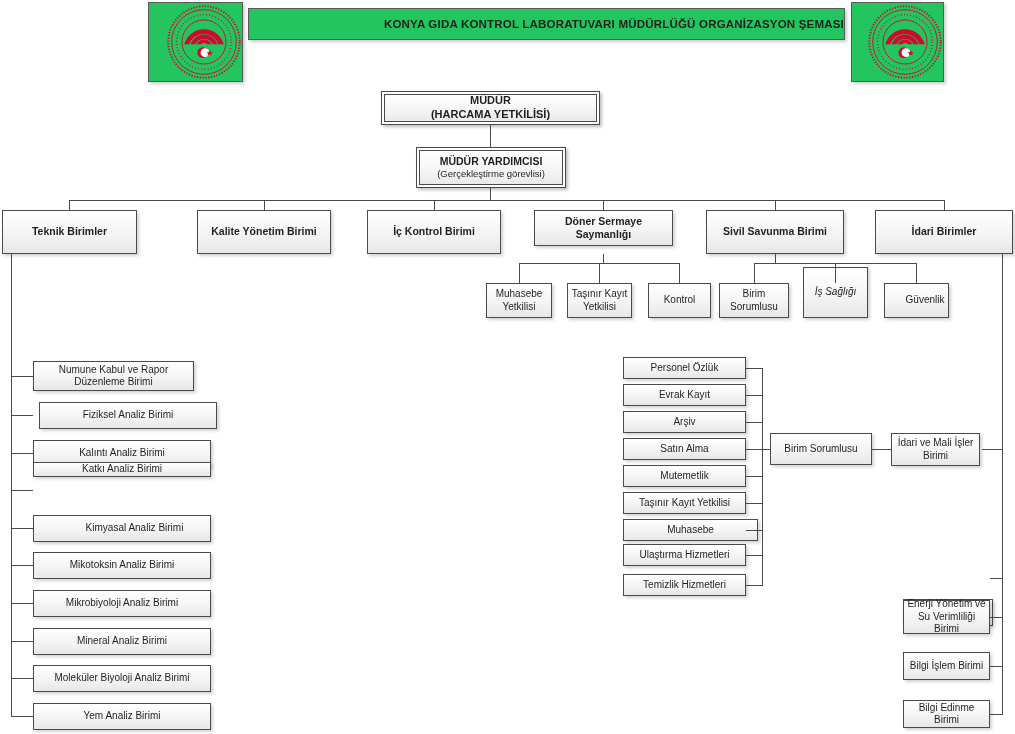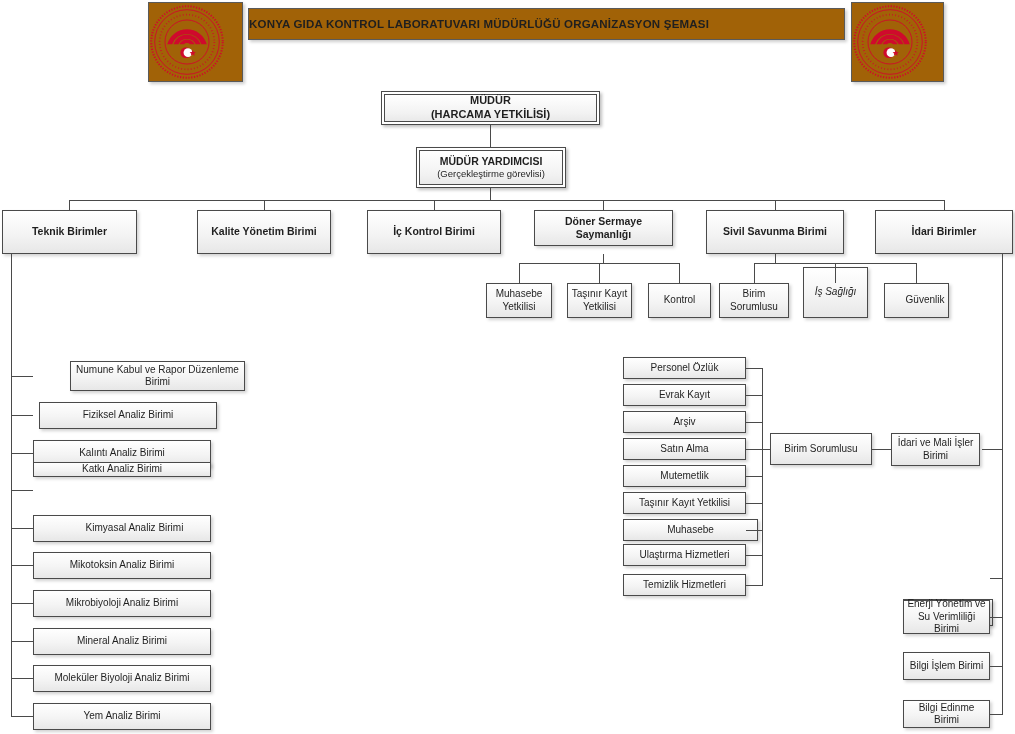--- a/index.html
+++ b/index.html
@@ -20,23 +20,23 @@
   .sz10{font-size:10px;}
   .double{padding:2px;background:#fff;box-shadow:2px 2px 3px rgba(0,0,0,.25);}
   .double .inner{
     box-sizing:border-box;border:1px solid #4a4a4a;width:100%;height:100%;
     display:flex;flex-direction:column;align-items:center;justify-content:center;
     background:linear-gradient(180deg,#ffffff 0%,#f2f2f2 70%,#e9e9e9 100%);
   }
   .sub{font-weight:normal;font-size:9.5px;}
   .cl{position:absolute;background:#4a4a4a;}
   .hdrbox{
-    position:absolute;box-sizing:border-box;border:1px solid #5a5a5a;background:#a16207;
+    position:absolute;box-sizing:border-box;border:1px solid #5a5a5a;background:#22c55e;
     box-shadow:2px 2px 3px rgba(0,0,0,.2);
-    display:flex;align-items:center;justify-content:flex-start;
+    display:flex;align-items:center;justify-content:flex-end;
   }
   .title{font-weight:bold;font-size:11.5px;letter-spacing:.2px;text-align:center;}
   .logo svg{width:76px;height:76px;display:block;}
 </style>
 </head>
 <body>
 
 <div id="canvas">
 
   <div class="hdrbox logo" style="left:148px;top:2px;width:95px;height:80px;">
@@ -99,21 +99,21 @@
   <div class="box bold" style="left:875px;top:210px;width:138px;height:44px;">İdari Birimler</div>
 
   <div class="box sz10" style="left:486px;top:283px;width:66px;height:35px;">Muhasebe Yetkilisi</div>
   <div class="box sz10" style="left:567px;top:283px;width:65px;height:35px;">Taşınır Kayıt Yetkilisi</div>
   <div class="box sz10" style="left:648px;top:283px;width:63px;height:35px;">Kontrol</div>
 
   <div class="box sz10" style="left:719px;top:283px;width:70px;height:35px;">Birim Sorumlusu</div>
   <div class="box sz10" style="left:803px;top:267px;width:65px;height:51px;font-style:italic;">İş Sağlığı</div>
   <div class="box sz10" style="left:884px;top:283px;width:65px;height:35px;padding-left:20px;">Güvenlik</div>
 
-  <div class="box sz10" style="left:33px;top:361px;width:175px;height:30px;margin-left:37px;">Numune Kabul ve Rapor Düzenleme Birimi</div>
+  <div class="box sz10" style="left:33px;top:361px;width:161px;height:30px;">Numune Kabul ve Rapor Düzenleme Birimi</div>
   <div class="box sz10" style="left:39px;top:402px;width:178px;height:27px;">Fiziksel Analiz Birimi</div>
   <div class="box sz10" style="left:33px;top:440px;width:178px;height:27px;">Kalıntı Analiz Birimi</div>
   <div class="box sz10" style="left:33px;top:462px;width:178px;height:15px;">Katkı Analiz Birimi</div>
   <div class="box sz10" style="left:33px;top:515px;width:178px;height:27px;padding-left:28px;">Kimyasal Analiz Birimi</div>
   <div class="box sz10" style="left:33px;top:552px;width:178px;height:27px;">Mikotoksin Analiz Birimi</div>
   <div class="box sz10" style="left:33px;top:590px;width:178px;height:27px;">Mikrobiyoloji Analiz Birimi</div>
   <div class="box sz10" style="left:33px;top:628px;width:178px;height:27px;">Mineral Analiz Birimi</div>
   <div class="box sz10" style="left:33px;top:665px;width:178px;height:27px;">Moleküler Biyoloji Analiz Birimi</div>
   <div class="box sz10" style="left:33px;top:703px;width:178px;height:27px;">Yem Analiz Birimi</div>
 

